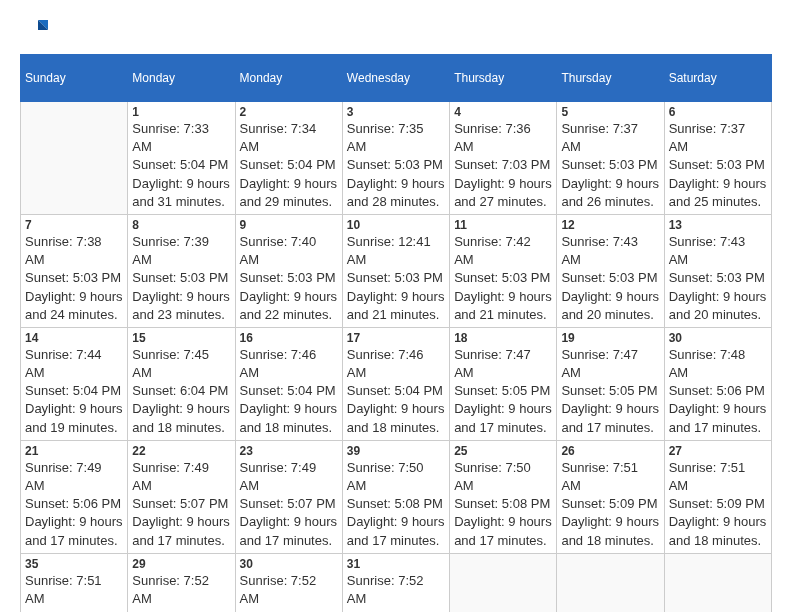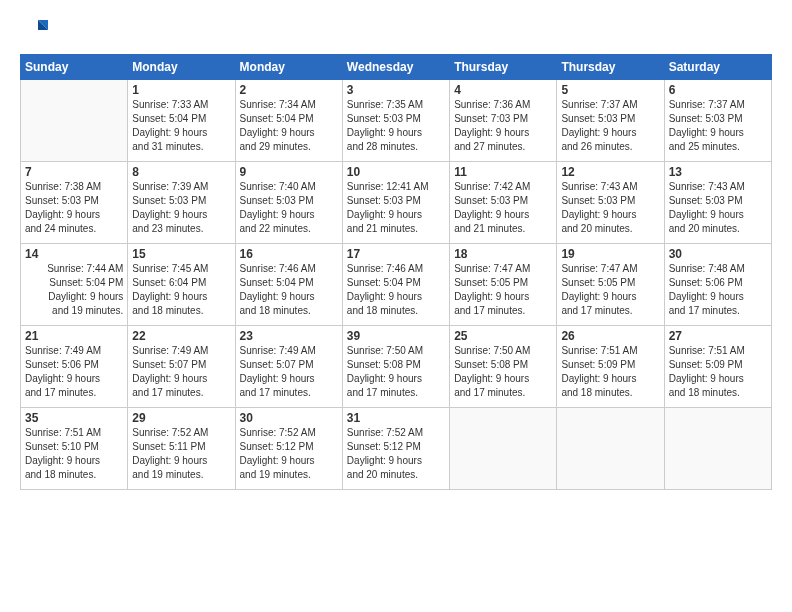--- a/index.html
+++ b/index.html
@@ -53,22 +53,22 @@
     }
     .calendar {
       width: 100%;
       border-collapse: collapse;
       border: 1px solid #ccc;
     }
     .calendar th {
       background: #2a6bbf;
       color: #fff;
       font-size: 12px;
-      font-weight: bold;
-      padding: 5px 4px;
+      font-weight: normal;
+      padding: 16px 4px;
       border: 1px solid #2a6bbf;
       text-align: left;
       margin-top: 27px;
     }
     .calendar td {
       border: 1px solid #ccc;
       vertical-align: top;
       padding: 3px 4px;
       width: calc(100% / 7);
       font-size: 10px;
@@ -80,21 +80,21 @@
       background: #f9f9f9;
     }
     .day-number {
       font-size: 12px;
       font-weight: bold;
       color: #333;
       display: block;
       margin-bottom: 1px;
     }
     .day-info {
-      font-size: 10px;
+      font-size: 13px;
       color: #333;
       line-height: 1.4;
     }
   </style>
 </head>
 <body>
 
 <div class="page">
   <div class="header">
     <div class="logo">
@@ -218,21 +218,21 @@
             <span class="day-number">13</span>
             <div class="day-info" style="white-space: pre-line;">Sunrise: 7:43 AM
 Sunset: 5:03 PM
 Daylight: 9 hours
 and 20 minutes.</div>
           </td>
         </tr>
         <tr>
           <td>
             <span class="day-number">14</span>
-            <div class="day-info" style="white-space: pre-line; text-align: right;">Sunrise: 7:44 AM
+            <div class="day-info" style="white-space: pre-line;">Sunrise: 7:44 AM
 Sunset: 5:04 PM
 Daylight: 9 hours
 and 19 minutes.</div>
           </td>
           <td>
             <span class="day-number">15</span>
             <div class="day-info" style="white-space: pre-line;">Sunrise: 7:45 AM
 Sunset: 6:04 PM
 Daylight: 9 hours
 and 18 minutes.</div>

